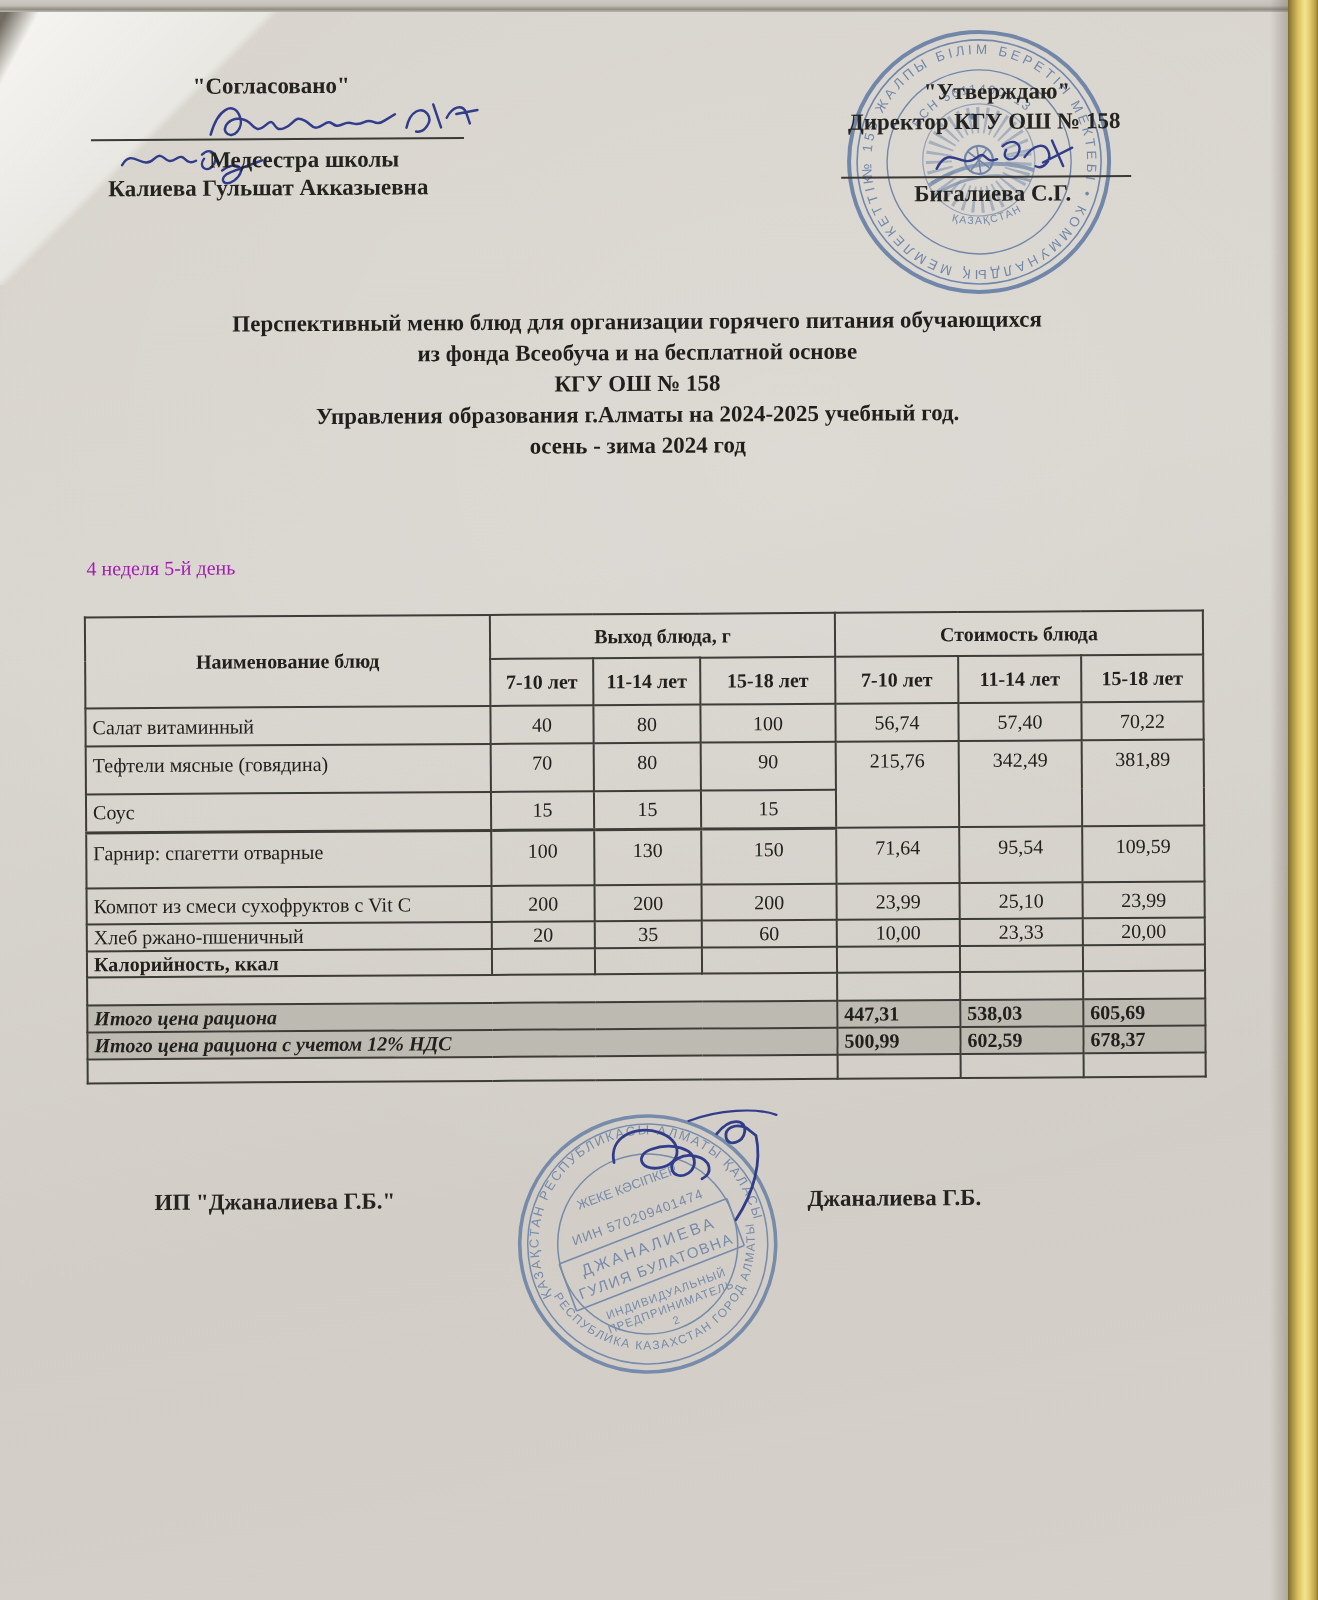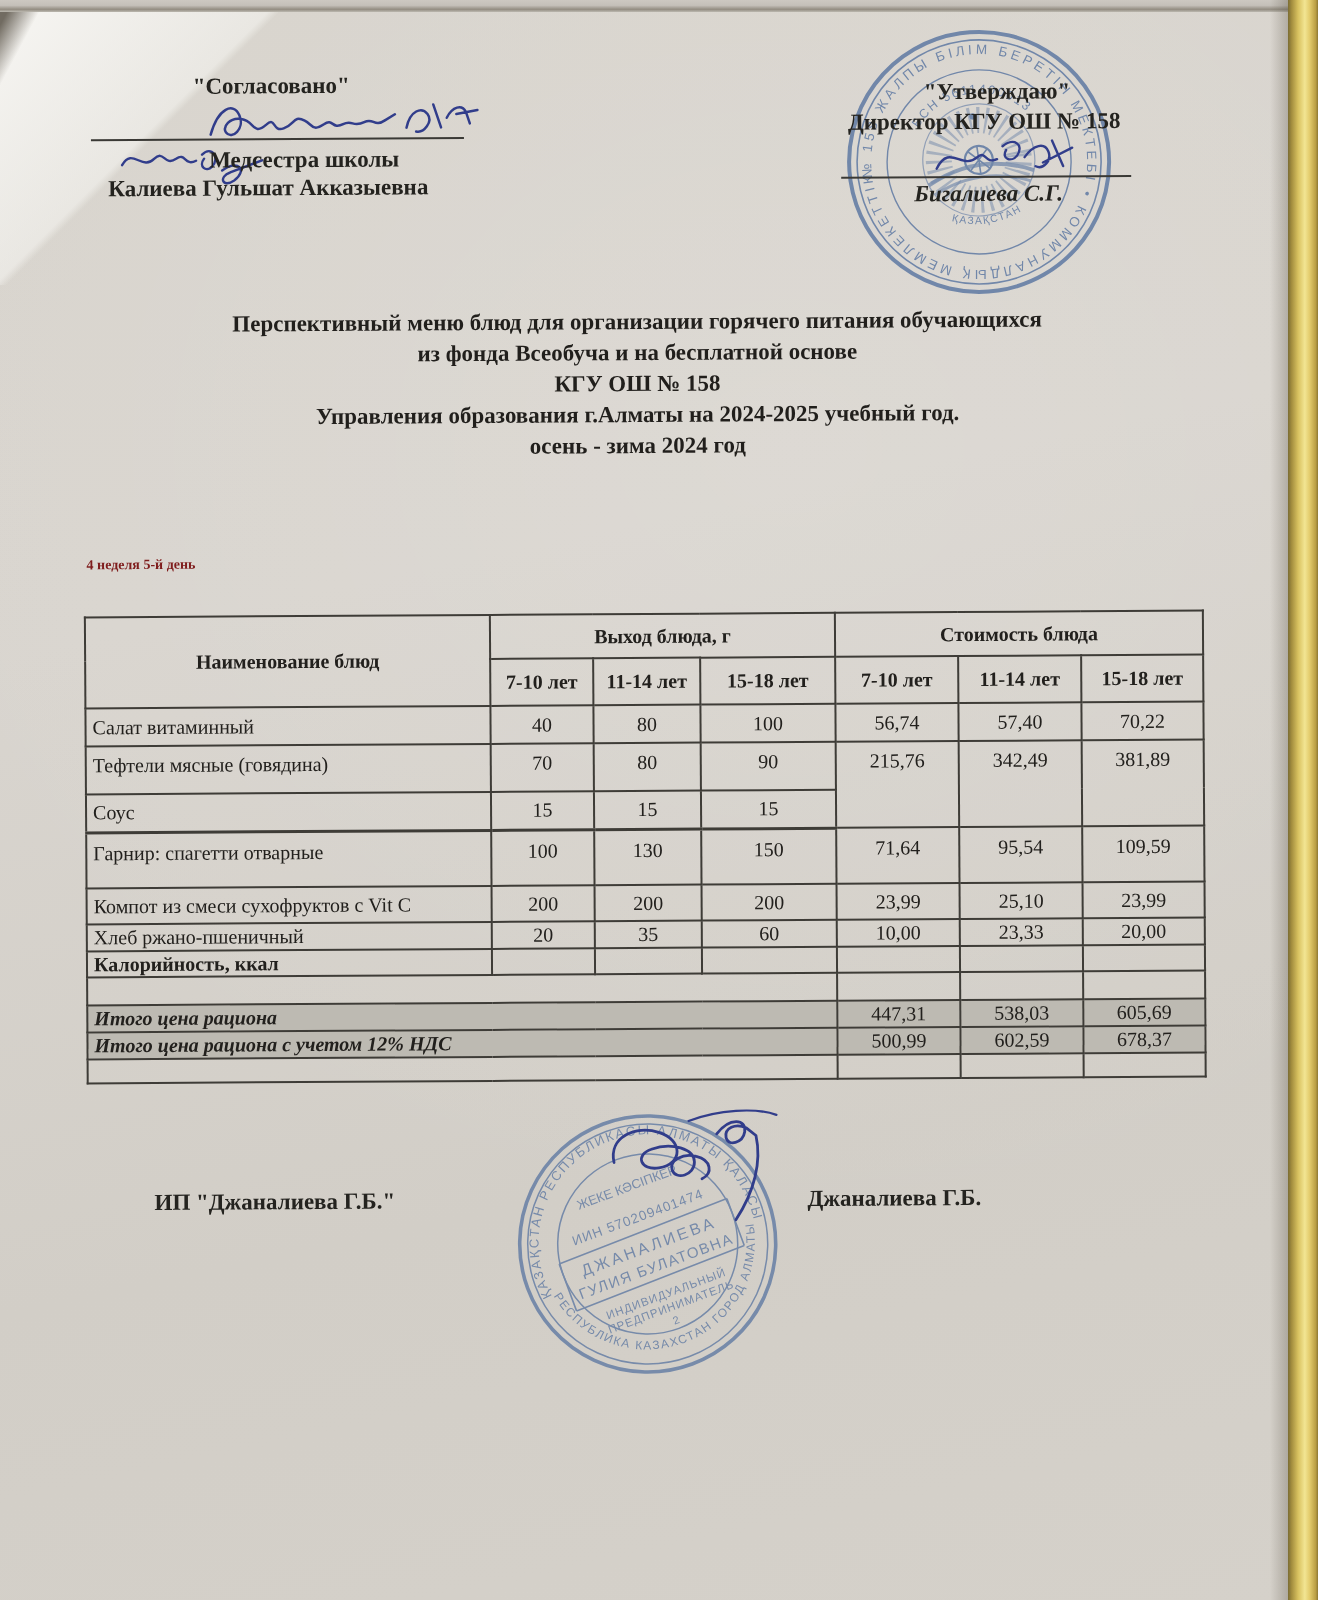--- a/index.html
+++ b/index.html
@@ -21,40 +21,40 @@
   .gold-strip{position:absolute;top:0;right:0;width:30px;height:1600px;z-index:6;
     background:linear-gradient(90deg,#7a6c34 0%,#a38d3e 12%,#d9c260 34%,#f2e593 56%,#e3cc6d 72%,#bb9f45 92%,#8d7834 100%);}
   .doc{position:absolute;inset:0;transform:rotate(-0.35deg);transform-origin:640px 800px;color:#24231f;}
 
   .abs{position:absolute;}
   .b{font-weight:bold;}
   .t23{font-size:23px;line-height:28px;}
   .sig-line{position:absolute;height:0;border-top:2px solid #3a3935;}
 
   .title-block{left:140px;top:306px;width:1000px;text-align:center;font-weight:bold;font-size:23px;line-height:31px;color:#211f1c;}
-  .week{left:88px;top:554px;font-size:14px;font-weight:bold;color:#7f1d1d;}
+  .week{left:88px;top:554px;font-size:20px;font-weight:normal;color:#a21caf;}
 
   table.menu{position:absolute;left:85px;top:613px;width:1118px;border-collapse:collapse;table-layout:fixed;
     font-size:20px;color:#22201d;}
   table.menu td{border:2px solid #3e3c37;padding:0 6px;overflow:hidden;white-space:nowrap;}
   td.hdr{font-weight:bold;text-align:center;vertical-align:middle;}
   td.num{text-align:center;}
   td.name{text-align:left;}
   tr.h1{height:44px;} tr.h2{height:47px;}
   tr.r-std{height:38px;} tr.r-teft{height:48px;} tr.r-sous{height:38px;}
   tr.r-tall{height:56px;} tr.r-komp{height:36px;} tr.r-hleb{height:27px;} tr.r-kal{height:26px;}
   tr.r-teft td{vertical-align:top;padding-top:7px;}
   tr.r-tall td{vertical-align:top;padding-top:8px;}
   td.vtop{vertical-align:top;padding-top:9px;}
   tr.r-sous td{border-bottom-width:3px;}
   tr.spacer{height:28px;} tr.bottomrow{height:24px;}
   tr.total{height:27px;}
   tr.total td{background:#bdbab2;}
   td.t-label{font-weight:bold;font-style:italic;text-align:left;}
-  td.t-val{font-weight:normal;text-align:center;padding-right:4px;}
+  td.t-val{font-weight:bold;text-align:left;padding-right:4px;}
 
   .footer-company{left:152px;top:1186px;}
   .footer-name{left:805px;top:1186px;}
 
   svg.sig{position:absolute;overflow:visible;}
   svg.sig path{fill:none;stroke:#313d8b;stroke-linecap:round;stroke-linejoin:round;}
   svg.stamp{position:absolute;overflow:visible;}
   .stamp-txt{font-family:"Liberation Sans",sans-serif;fill:#54719f;}
   .stamp-stroke{fill:none;stroke:#54719f;}
 </style>
@@ -112,21 +112,21 @@
         </g>
       </g>
     </svg>
 
     <div class="abs b t23" style="left:928px;top:80px;">"Утверждаю"</div>
     <div class="abs b t23" style="left:852px;top:110px;">Директор КГУ ОШ № 158</div>
     <svg class="sig" style="left:922px;top:132px;" width="180" height="55" viewBox="0 0 180 60">
       <path stroke-width="2.6" d="M12 42 C26 14 40 44 56 30 C66 21 64 38 78 32 M84 18 C96 8 108 16 100 28 C94 36 82 32 88 22 M108 30 C118 16 130 14 134 24 C138 34 128 44 120 40 M138 12 L150 40 M128 36 L160 20"></path>
     </svg>
     <div class="sig-line" style="left:845px;top:178px;width:290px;"></div>
-    <div class="abs b t23" style="left:918px;top:182px;font-style:italic;">Бигалиева С.Г.</div>
+    <div class="abs b t23" style="left:918px;top:182px;">Бигалиева С.Г.</div>
 
     <div class="abs title-block">
       <div>Перспективный меню блюд для организации горячего питания обучающихся</div>
       <div>из фонда Всеобуча и на бесплатной основе</div>
       <div>КГУ ОШ № 158</div>
       <div>Управления образования г.Алматы на 2024-2025 учебный год.</div>
       <div>осень - зима  2024 год</div>
     </div>
 
     <div class="abs week">4 неделя 5-й день</div>

